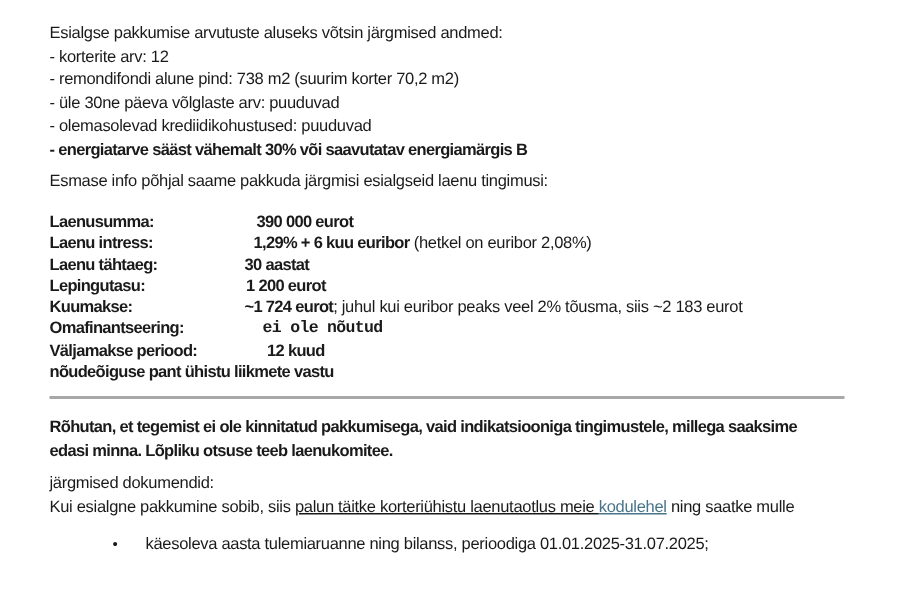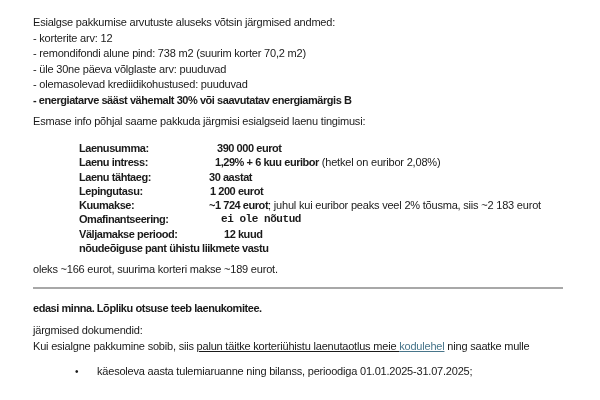--- a/index.html
+++ b/index.html
@@ -6,21 +6,21 @@
   body {
     width:600px; height:400px; background:#ffffff; overflow:hidden;
     font-family:"Liberation Sans","DejaVu Sans",sans-serif;
     font-size:11px; color:#1a1a1a; letter-spacing:-0.2px;
   }
   .page { padding:15px 26px 0 33px; }
   .line { line-height:15.5px; white-space:nowrap; }
   .b { font-weight:700; letter-spacing:-0.45px; }
   .offer-intro { margin-top:6px; line-height:14px; white-space:nowrap; }
   .terms { margin-top:13px; }
-  .trow { display:flex; line-height:14.3px; white-space:nowrap;margin-left:46px; }
+  .trow { display:flex; line-height:14.3px; white-space:nowrap; }
   .tlabel { flex:none; width:127px; font-weight:700; letter-spacing:-0.45px; }
   .tvalue .b { }
   
   .trow:nth-child(1) .tvalue { padding-left:11px; }
   .trow:nth-child(2) .tvalue { padding-left:9px; }
   .trow:nth-child(3) .tvalue { padding-left:3px; }
   .trow:nth-child(4) .tvalue { padding-left:4px; }
   .trow:nth-child(5) .tvalue { padding-left:3px; }
   .trow:nth-child(6) .tvalue { padding-left:15px;font-family:Liberation Mono, monospace; }
   .trow:nth-child(7) .tvalue { padding-left:18px; }
@@ -81,26 +81,26 @@
     <div class="trow">
       <span class="tlabel">Väljamakse periood:</span>
       <span class="tvalue"><span class="b">12 kuud</span><span></span></span>
     </div>
     <div class="trow">
       <span class="tvalue"><span class="b">nõudeõiguse pant ühistu liikmete vastu</span><span></span></span>
     </div>
   </div>
 
   <div class="remon">
-    <div class="line">oleks ~166 eurot, suurima korteri makse ~189 eurot.</div>
   </div>
 
   <hr class="divider" style="background: rgb(168, 168, 168);">
 
   <div class="disclaimer">
+    <div class="line">Rõhutan, et tegemist ei ole kinnitatud pakkumisega, vaid indikatsiooniga tingimustele, millega saaksime</div>
     <div class="line">edasi minna. Lõpliku otsuse teeb laenukomitee.</div>
   </div>
 
   <div class="nextsteps">
     <div class="line">järgmised dokumendid:</div>
     <div class="line">
       <span>Kui esialgne pakkumine sobib, siis </span><span class="ulink">palun täitke korteriühistu laenutaotlus meie </span><span class="weblink" style="color: rgb(72, 117, 138);">kodulehel</span><span> ning saatke mulle</span>
     </div>
   </div>
 

